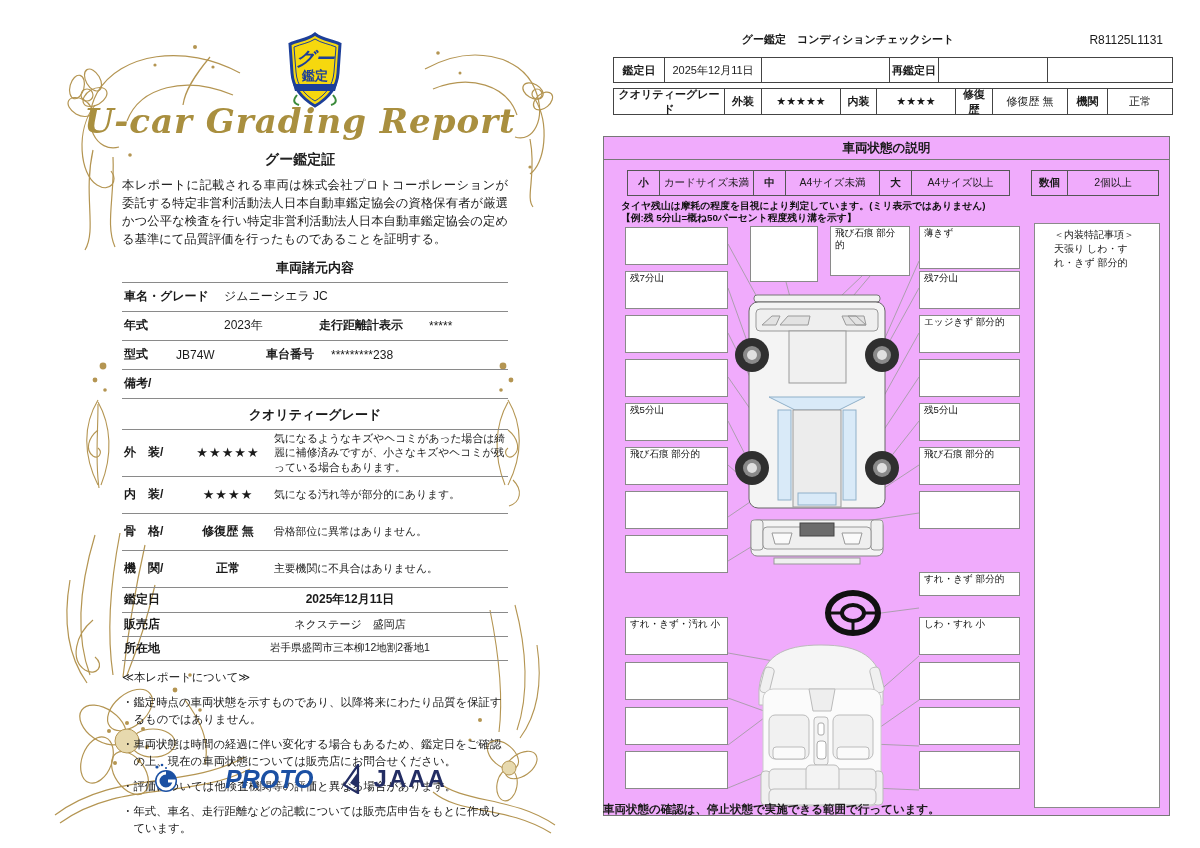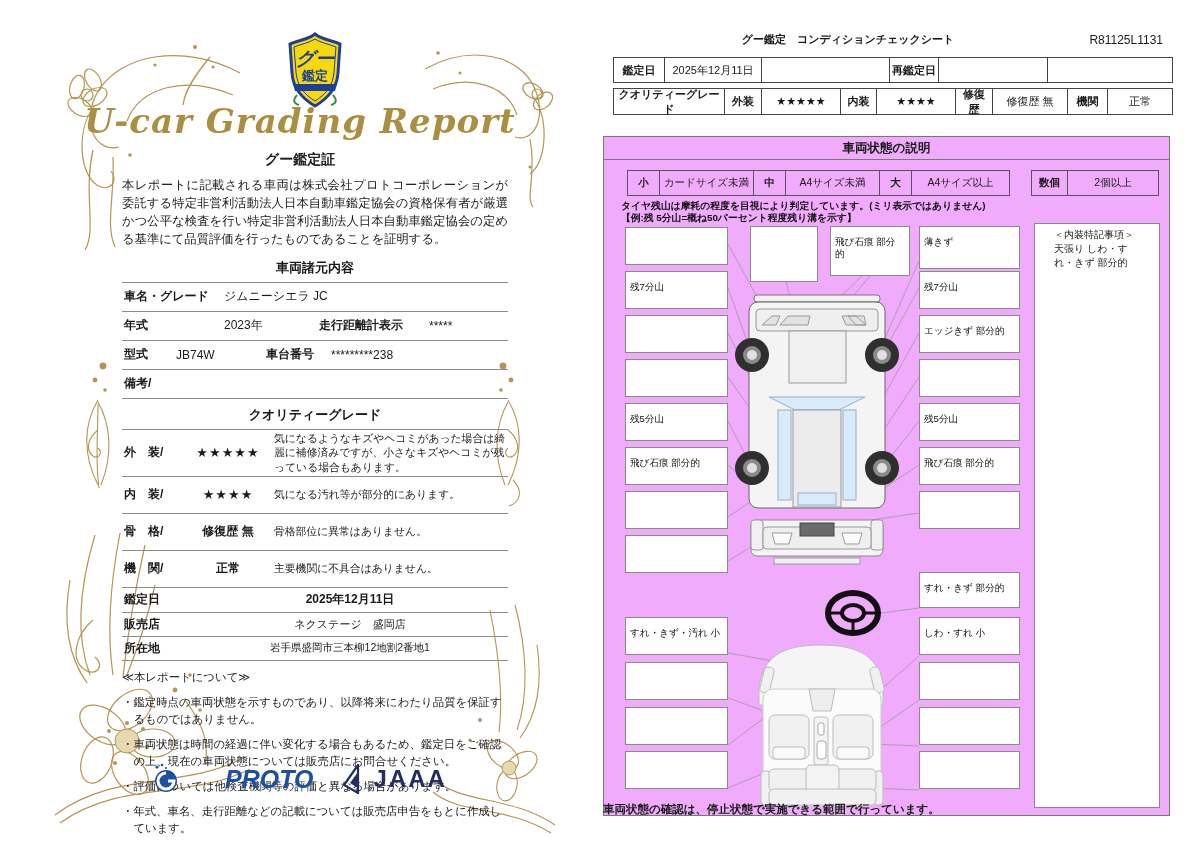--- a/index.html
+++ b/index.html
@@ -49,21 +49,21 @@
   #rp-panel{position:absolute;left:3px;top:91px;width:565px;height:678px;
     border:1.5px solid #777;background:#f0abfc;box-sizing:content-box;margin-top:17px;}
   #rp-panel-title{height:22px;line-height:22px;text-align:center;font-weight:bold;
     font-size:12.5px;border-bottom:1.5px solid #777;}
   .stable{position:absolute;display:flex;border:1px solid #555;}
   .stable .cell{border-right:1px solid #555;display:flex;align-items:center;
     justify-content:center;font-size:10.5px;box-sizing:border-box;}
   .stable .cell:last-child{border-right:none;}
   .tire-note{position:absolute;left:17px;font-size:9.8px;font-weight:bold;color:#111;}
   .abox{position:absolute;border:1px solid #8a8a8a;background:#fff;font-size:9.6px;
-    padding:9px 4px;box-sizing:border-box;color:#111;line-height:1.25;}
+    padding:0 4px;box-sizing:border-box;color:#111;line-height:1.25;}
   #int-note-box{position:absolute;left:430px;top:86px;width:126px;height:585px;
     border:1px solid #8a8a8a;background:#fff;font-size:10px;padding:4px 19px;
     box-sizing:border-box;line-height:1.4;}
   #rp-footer{position:absolute;left:3px;top:774px;font-size:11.5px;font-weight:bold;}
   #diagram-svg{position:absolute;left:0;top:22px;width:565px;height:656px;pointer-events:none;}
 </style>
 </head>
 <body>
 
 <div class="page" id="left-page">
@@ -446,21 +446,21 @@
     <div class="abox" style="left:226px;top:89px;width:80px;height:50px">飛び石痕 部分的</div>
 
     <div class="abox" style="left:315px;top:89px;width:101px;height:43px">薄きず</div>
     <div class="abox" style="left:315px;top:134px;width:101px;height:38px">残7分山</div>
     <div class="abox" style="left:315px;top:178px;width:101px;height:38px">エッジきず 部分的</div>
     <div class="abox" style="left:315px;top:222px;width:101px;height:38px"></div>
     <div class="abox" style="left:315px;top:266px;width:101px;height:38px">残5分山</div>
     <div class="abox" style="left:315px;top:310px;width:101px;height:38px">飛び石痕 部分的</div>
     <div class="abox" style="left:315px;top:354px;width:101px;height:38px"></div>
 
-    <div class="abox" style="left:315px;top:435px;width:101px;height:36px">すれ・きず 部分的</div>
+    <div class="abox" style="left:315px;top:435px;width:101px;height:24px">すれ・きず 部分的</div>
     <div class="abox" style="left:21px;top:480px;width:103px;height:38px">すれ・きず・汚れ 小</div>
     <div class="abox" style="left:315px;top:480px;width:101px;height:38px">しわ・すれ 小</div>
     <div class="abox" style="left:21px;top:525px;width:103px;height:38px"></div>
     <div class="abox" style="left:315px;top:525px;width:101px;height:38px"></div>
     <div class="abox" style="left:21px;top:570px;width:103px;height:38px"></div>
     <div class="abox" style="left:315px;top:570px;width:101px;height:38px"></div>
     <div class="abox" style="left:21px;top:614px;width:103px;height:38px"></div>
     <div class="abox" style="left:315px;top:614px;width:101px;height:38px"></div>
 
     <div id="int-note-box">

